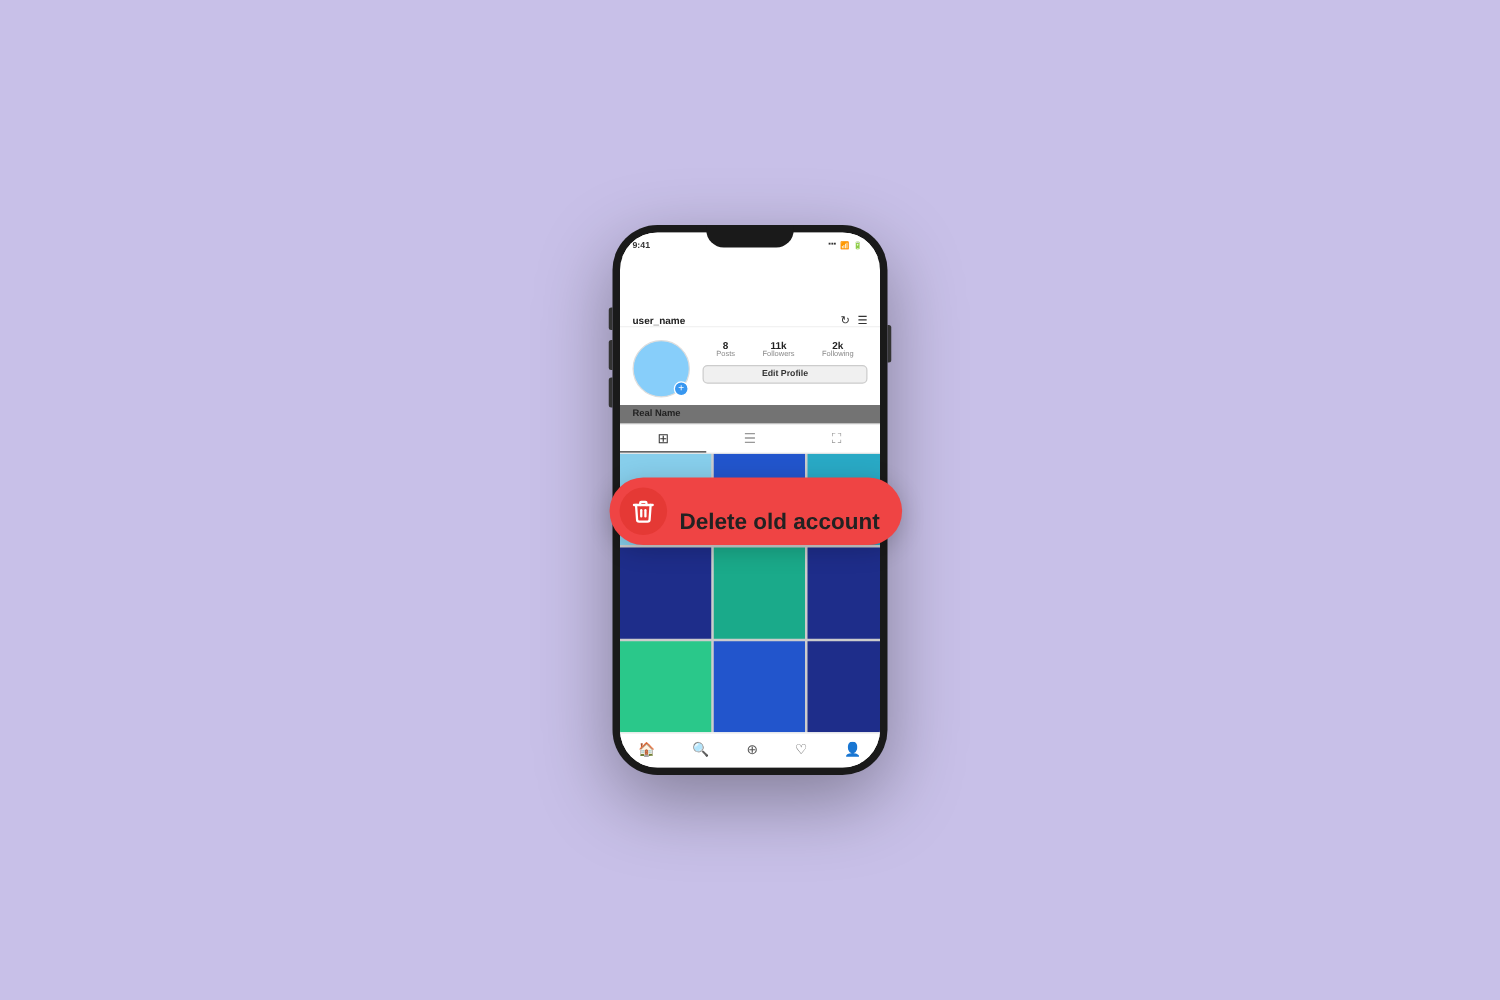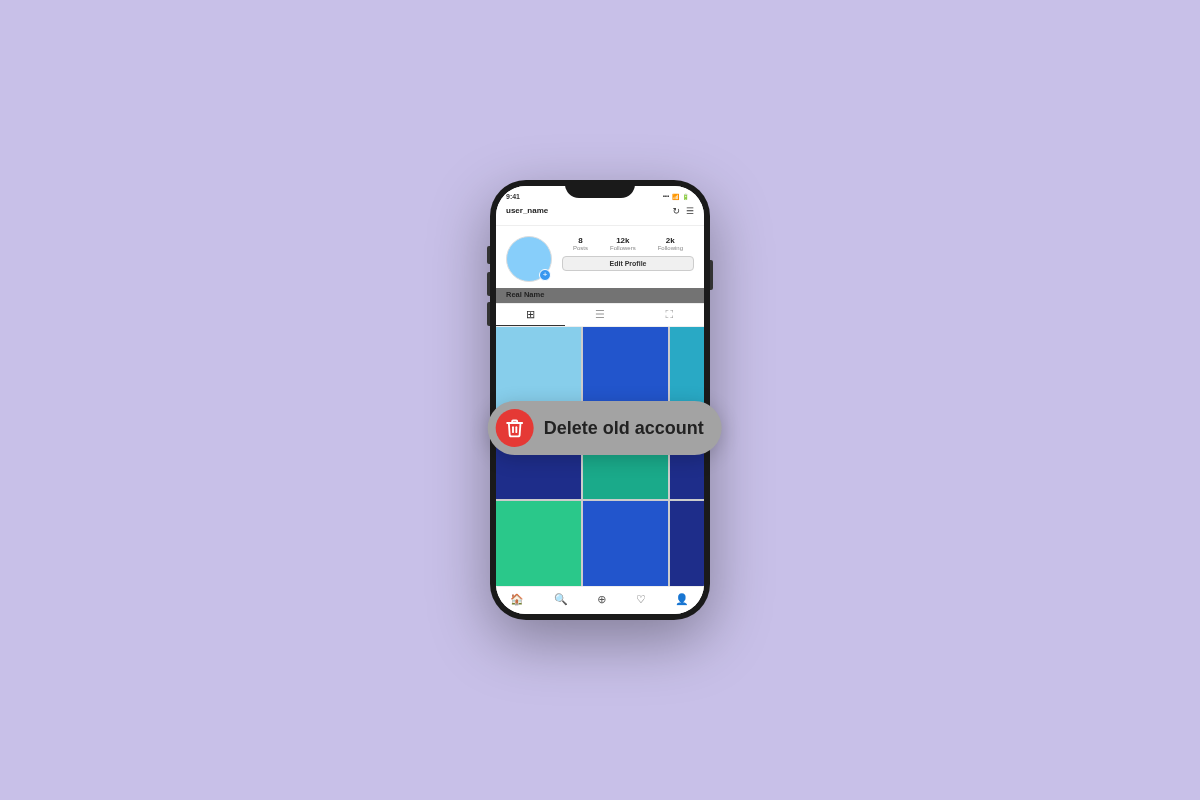--- a/index.html
+++ b/index.html
@@ -88,25 +88,26 @@
     .status-icon {
       font-size: 6px;
       color: #333;
     }
 
     
     .profile-header-bar {
       height: 20px;
       background: #fff;
       display: flex;
-      align-items: flex-start;
+      align-items: flex-end;
       justify-content: space-between;
       padding: 0 10px;
       border-bottom: 0.5px solid #eee;
       flex-shrink: 0;
+      margin-top: 36px;
     }
 
     .profile-username {
       font-size: 8px;
       font-weight: 600;
       color: #222;
     }
 
     .header-icons {
       display: flex;
@@ -271,30 +272,29 @@
     .bottom-nav-icon.active {
       color: #222;
     }
 
     
     .delete-tooltip {
       position: absolute;
       left: 50%;
       transform: translateX(-48%);
       top: 46%;
-      background: #a3a3a3;
+      background: #ef4444;
       border-radius: 28px;
       box-shadow: 0 4px 20px rgba(0,0,0,0.2);
       display: flex;
-      align-items: center;
+      align-items: flex-end;
       gap: 10px;
       padding: 8px 18px 8px 8px;
       white-space: nowrap;
       z-index: 100;
-      margin-top: 19px;
     }
 
     .trash-icon-circle {
       width: 38px;
       height: 38px;
       background: #e53935;
       border-radius: 50%;
       display: flex;
       align-items: center;
       justify-content: center;
@@ -384,21 +384,21 @@
           <div class="avatar-circle"></div>
           <div class="avatar-plus">+</div>
         </div>
         <div class="stats-area">
           <div class="stats-row">
             <div class="stat-item">
               <span class="stat-number">8</span>
               <span class="stat-label">Posts</span>
             </div>
             <div class="stat-item">
-              <span class="stat-number">12k</span>
+              <span class="stat-number">11k</span>
               <span class="stat-label">Followers</span>
             </div>
             <div class="stat-item">
               <span class="stat-number">2k</span>
               <span class="stat-label">Following</span>
             </div>
           </div>
           <button class="edit-profile-btn">Edit Profile</button>
         </div>
       </div>

